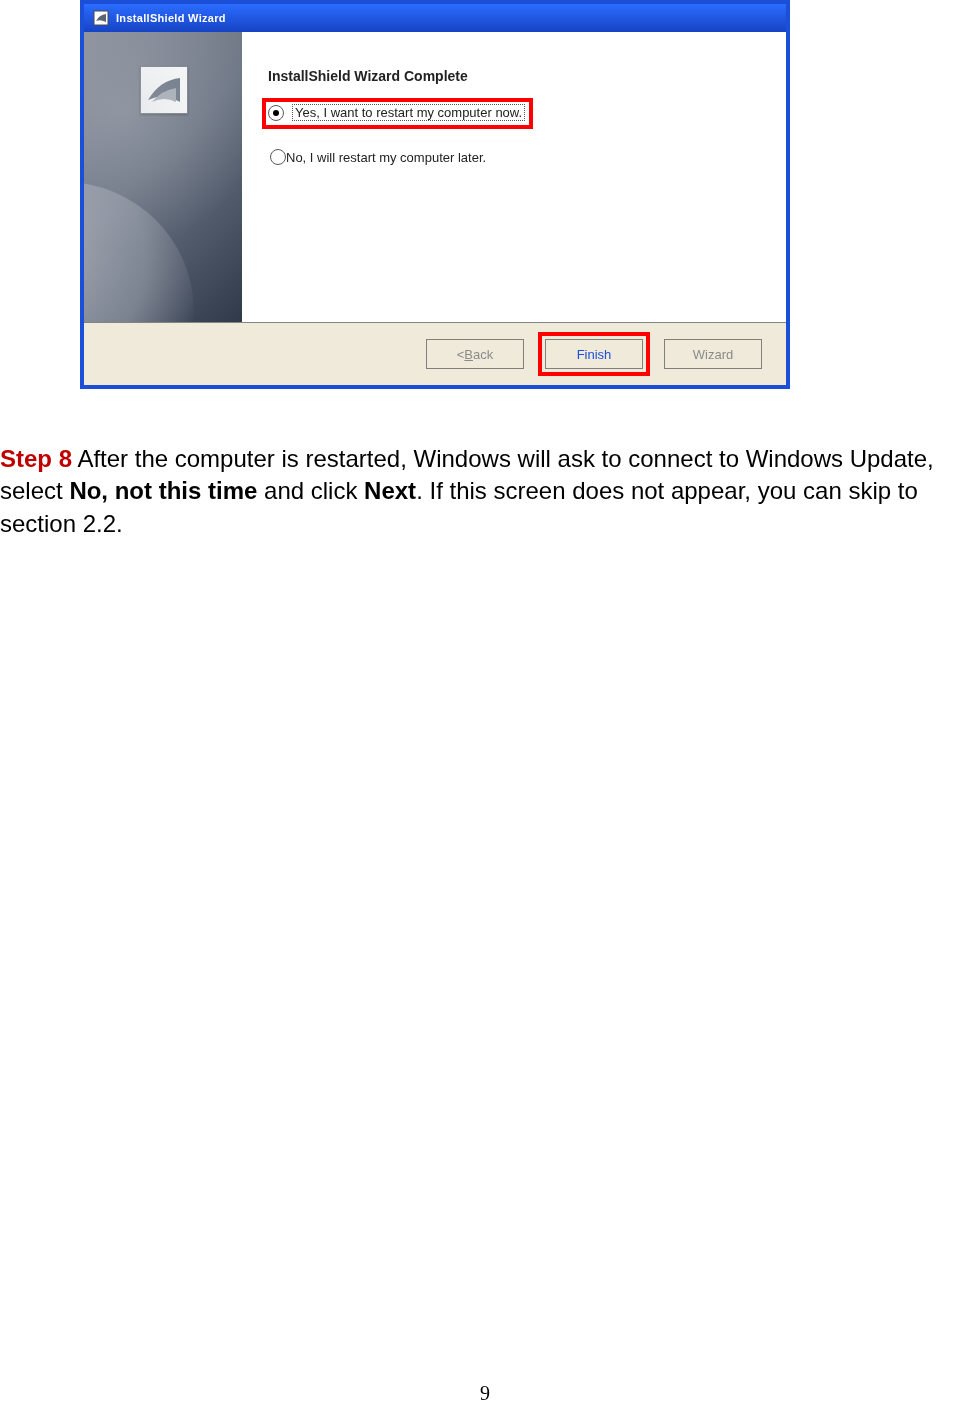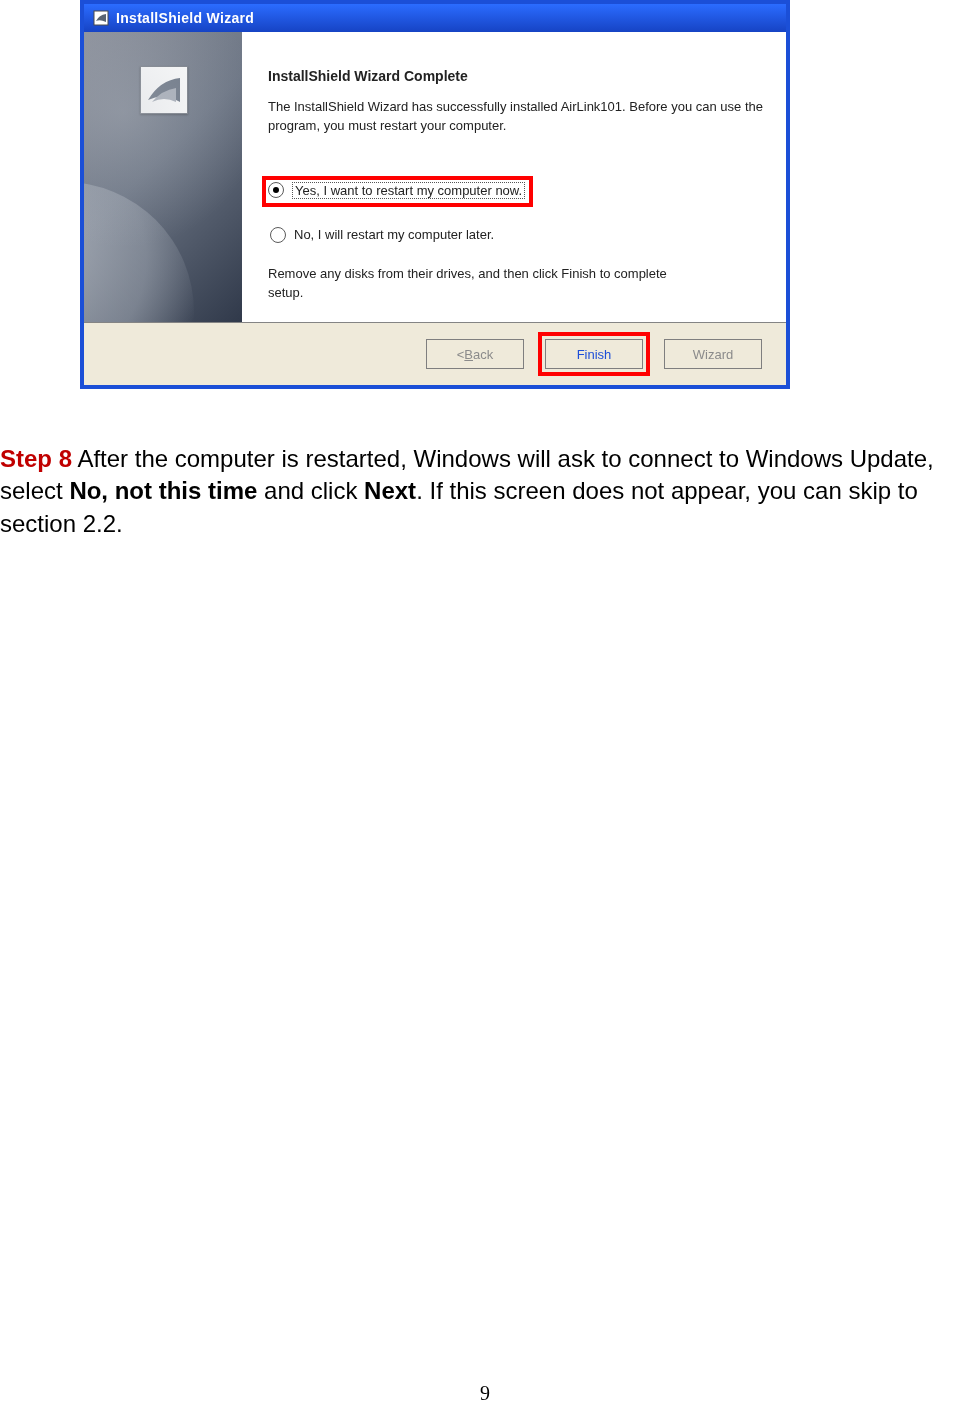--- a/index.html
+++ b/index.html
@@ -15,21 +15,21 @@
     height:28px;
     background:linear-gradient(#2b6cff,#1643c4);
     display:flex;align-items:center;
     padding:0 8px;
   }
   .titlebar-icon{
     width:18px;height:16px;margin-right:6px;
     display:inline-flex;align-items:center;justify-content:center;
   }
   .titlebar-text{
-    color:#fff;font-size:14px;font-family:"Tahoma",Arial,sans-serif;
+    color:#fff;font-size:11px;font-family:"Tahoma",Arial,sans-serif;
     font-weight:700;letter-spacing:.3px;
   }
   .body{
     display:flex;
     height:290px;
     background:#fff;
   }
   .sidebar{
     width:158px;height:100%;
     background:linear-gradient(135deg,#8a8f9a 0%,#6d7685 45%,#30394a 100%);
@@ -52,21 +52,21 @@
     position:absolute;top:34px;left:56px;width:46px;height:46px;
     background:#fff;border:1px solid #7a7f88;box-shadow:0 1px 2px rgba(0,0,0,.3);
     display:flex;align-items:center;justify-content:center;
   }
   .content{
     flex:1;padding:18px 22px 0 26px;
     font-family:"Tahoma",Arial,sans-serif;font-size:13px;color:#222;
   }
   .heading{font-weight:700;font-size:14px;margin:18px 0 14px;}
   .desc{line-height:1.45;margin-bottom:40px;}
-  .radio-row{display:flex;align-items:center;gap:8px;margin:0 0 22px 2px;text-align:center;}
+  .radio-row{display:flex;align-items:center;margin:0 0 22px 2px;text-align:center;}
   .radio{width:14px;height:14px;border:1px solid #5a5a5a;border-radius:50%;
     background:#fff;display:inline-flex;align-items:center;justify-content:center;flex:none;}
   .radio.checked::after{content:"";width:6px;height:6px;border-radius:50%;background:#000;}
   .radio-label{font-size:13px;}
   .radio-label.focused{border:1px dotted #555;padding:0 2px;}
   .highlight-red{border:4px solid #ff0000;padding:2px 4px 4px 2px;display:inline-flex;align-items:center;gap:8px;justify-content:space-between;}
   .note{margin-top:20px;line-height:1.45;max-width:420px;}
   .footer{
     height:62px;background:#efeada;border-top:1px solid #848484;
     display:flex;align-items:center;justify-content:flex-end;padding:0 24px;gap:14px;
@@ -111,35 +111,33 @@
           <svg width="36" height="36" viewBox="0 0 36 36">
             <rect width="36" height="36" fill="#fff"></rect>
             <path d="M2 28 Q14 8 34 6 L34 30 Q18 20 2 28 Z" fill="#6b7584"></path>
             <path d="M6 30 Q16 18 30 16 L30 30 Q18 24 6 30 Z" fill="#aab0ba"></path>
           </svg>
         </div>
       </div>
 
       <div class="content">
         <div class="heading">InstallShield Wizard Complete</div>
-        <div class="desc">The InstallShield Wizard has successfully installed AirLink101. Before you can use the program, you must restart your computer.</div>
 
         <div style="margin-left:-6px;">
           <span class="highlight-red">
             <span class="radio checked"></span>
             <span class="radio-label focused">Yes, I want to restart my computer now.</span>
           </span>
         </div>
 
         <div class="radio-row" style="margin-top:20px;">
           <span class="radio"></span>
           <span class="radio-label">No, I will restart my computer later.</span>
         </div>
 
-        <div class="note">Remove any disks from their drives, and then click Finish to complete setup.</div>
       </div>
     </div>
 
     <div class="footer">
       <span class="xpbtn">
         <span>&lt; </span>
           <span class="ul">B</span>
           <span>ack</span>
       </span>
       <span class="finish-wrap">

